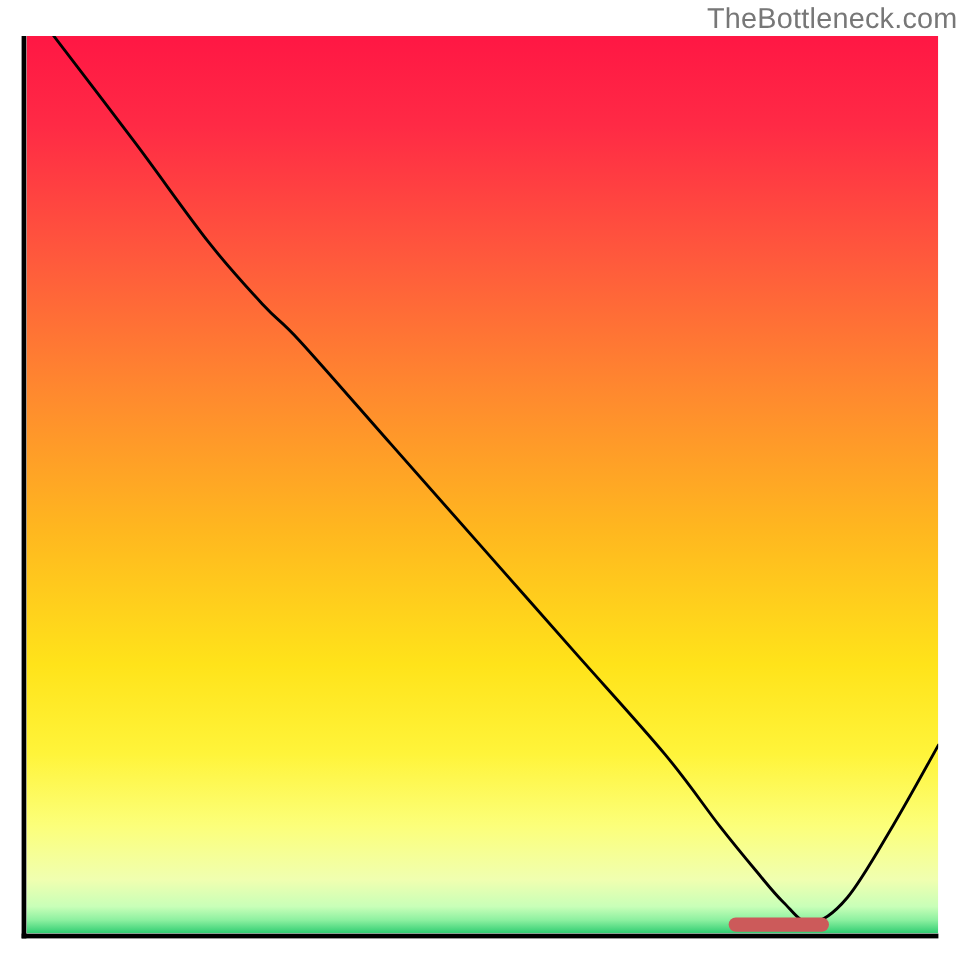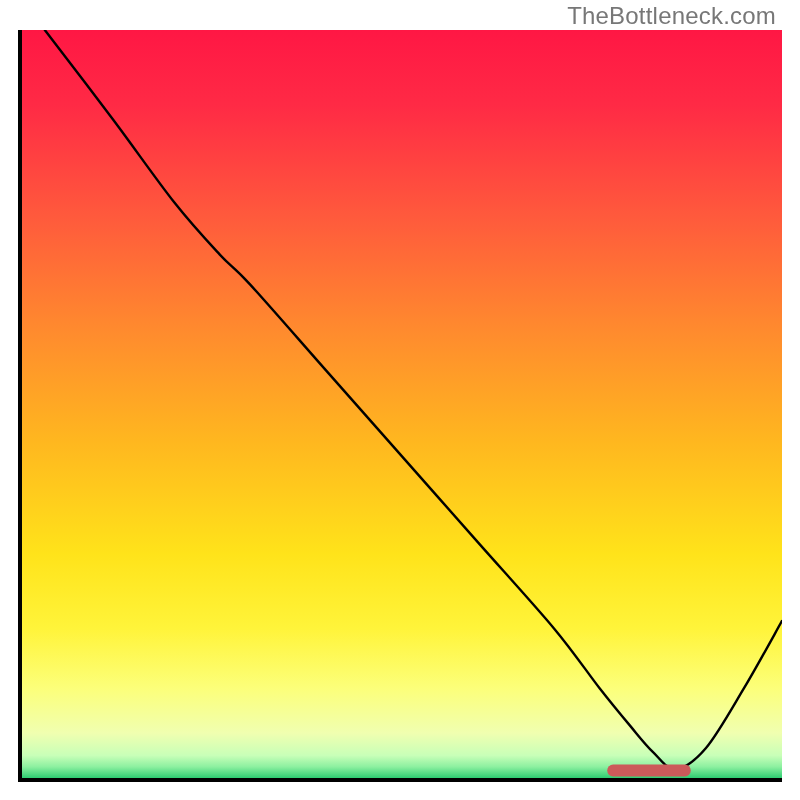--- a/index.html
+++ b/index.html
@@ -12,21 +12,21 @@
     font-family: Arial, Helvetica, sans-serif;
   }
   .stage {
     position: relative;
     width: 800px;
     height: 800px;
   }
   .watermark {
     position: absolute;
     top: 2px;
-    right: 24px;
+    right: 2px;
     font-size: 24px;
     font-weight: 400;
     color: #777;
     letter-spacing: 0.2px;
     user-select: none;
   }
   .chart-frame {
     position: absolute;
     left: 18px;
     top: 30px;

